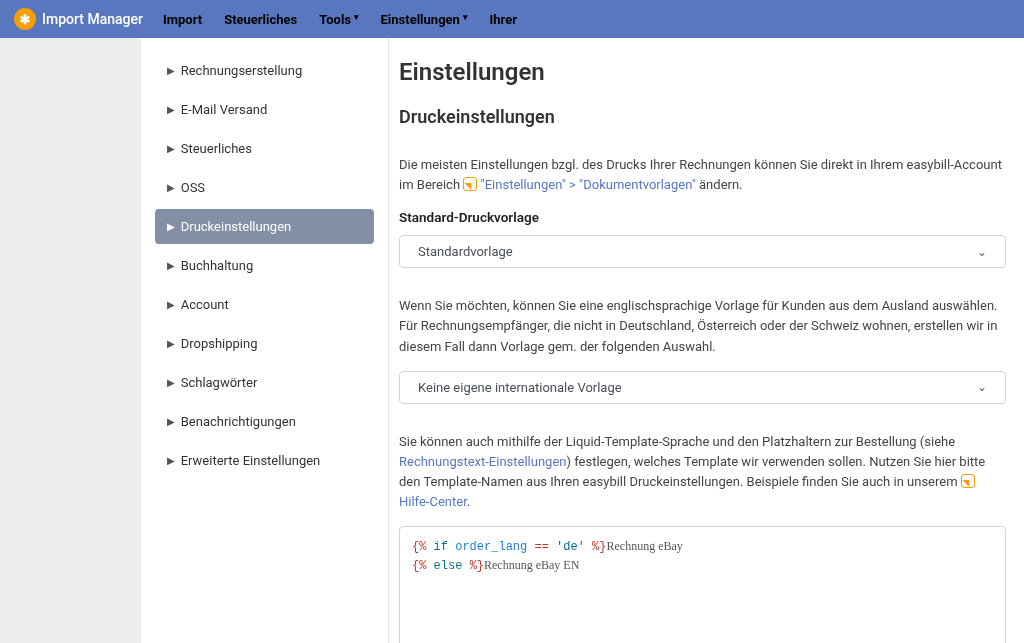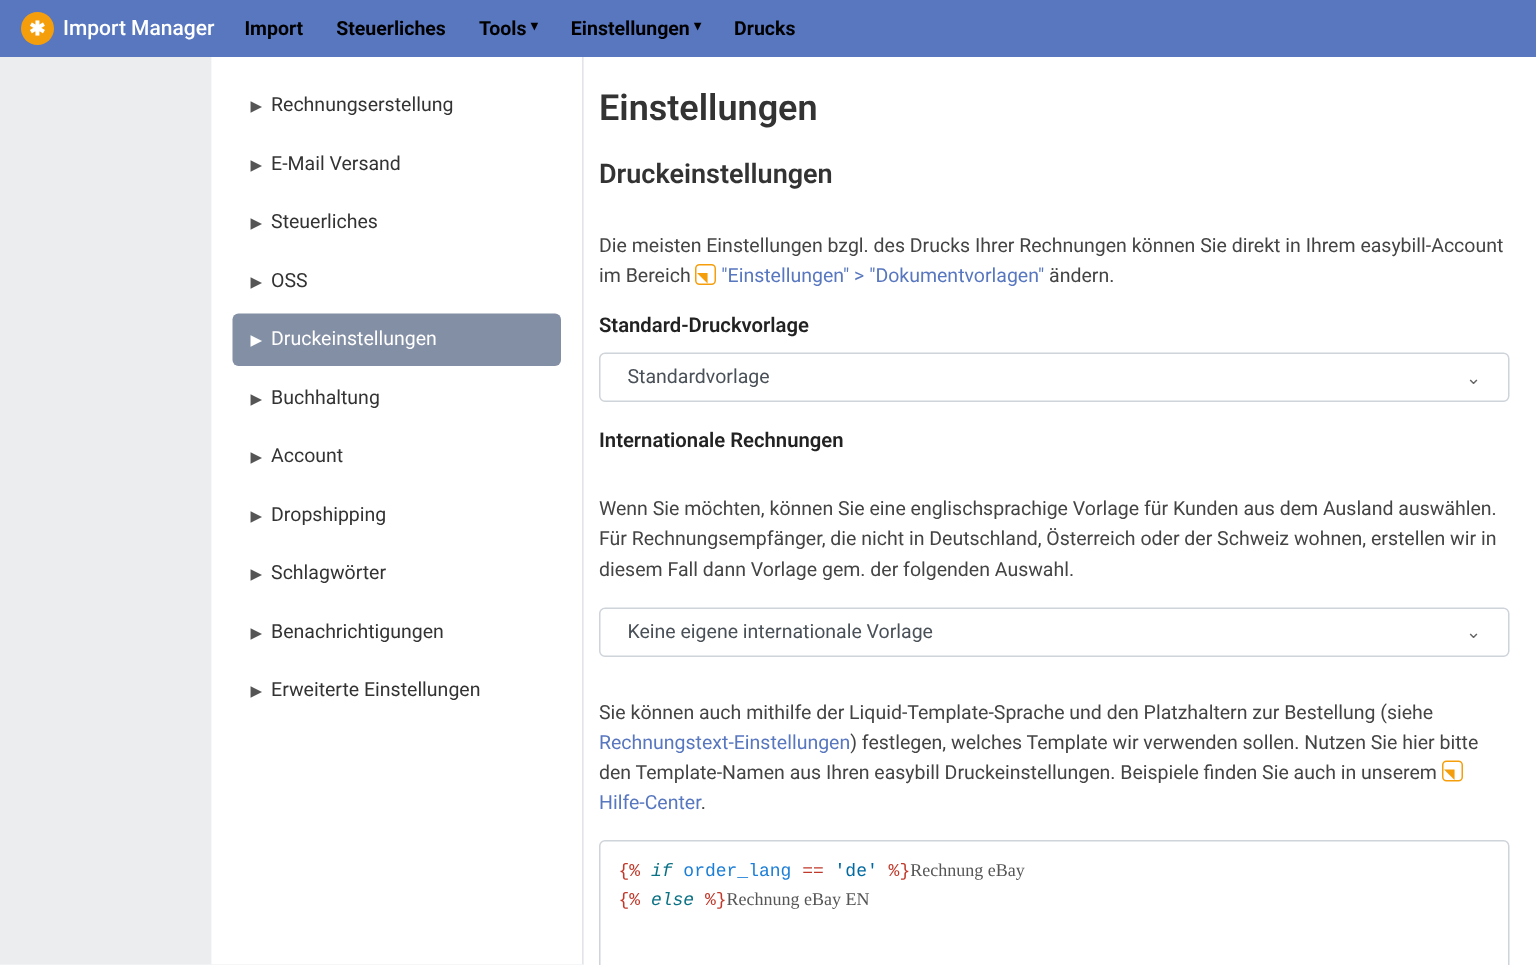--- a/index.html
+++ b/index.html
@@ -173,21 +173,21 @@
     background: #fff;
     padding: 10px 12px;
     font-family: Menlo, Monaco, Consolas, "Courier New", monospace;
     font-size: 12px;
     line-height: 1.5;
     white-space: pre;
     min-height: 160px;
     color: #333;
   }
   .tok-tag { color: #c0392b; }
-  .tok-cond { color: #0b7285; font-style: italic; }
+  .tok-cond { color: #0b7285; }
   .tok-key { color: #1c7ed6; }
   .tok-op { color: #c0392b; }
   .tok-str { color: #0369a1; margin-top: 12px; }
   .tok-text { color: #555; font-family: Liberation Serif, serif; }
   .section-block { margin-bottom: 18px; }
 </style>
 </head>
 <body>
 
 <div class="navbar">
@@ -204,21 +204,21 @@
       </div>
     <div class="nav-item">
         <span>Tools</span>
         <span class="caret">▾</span>
       </div>
     <div class="nav-item">
         <span>Einstellungen</span>
         <span class="caret">▾</span>
       </div>
     <div class="nav-item">
-        <span>Drucks</span>
+        <span>Ihrer</span>
       </div>
   </div>
 </div>
 
 <div class="layout">
   <div class="left-gap"></div>
 
   <div class="sidebar">
     <div class="sidebar-item">
       <span class="arrow">▶</span>
@@ -279,21 +279,20 @@
 
     <div class="section-block">
       <div class="section-label">Standard-Druckvorlage</div>
       <div class="select-box">
         <span>Standardvorlage</span>
         <span class="chev">⌄</span>
       </div>
     </div>
 
     <div class="section-block">
-      <div class="section-label">Internationale Rechnungen</div>
       <p>Wenn Sie möchten, können Sie eine englischsprachige Vorlage für Kunden aus dem Ausland auswählen. Für Rechnungsempfänger, die nicht in Deutschland, Österreich oder der Schweiz wohnen, erstellen wir in diesem Fall dann Vorlage gem. der folgenden Auswahl.</p>
       <div class="select-box">
         <span>Keine eigene internationale Vorlage</span>
         <span class="chev">⌄</span>
       </div>
     </div>
 
     <div class="section-block">
       <p>
         <span>Sie können auch mithilfe der Liquid-Template-Sprache und den Platzhaltern zur Bestellung (siehe </span><span class="link">Rechnungstext-Einstellungen</span><span>) festlegen, welches Template wir verwenden sollen. Nutzen Sie hier bitte den Template-Namen aus Ihren easybill Druckeinstellungen. Beispiele finden Sie auch in unserem </span><span class="link-icon"></span>

